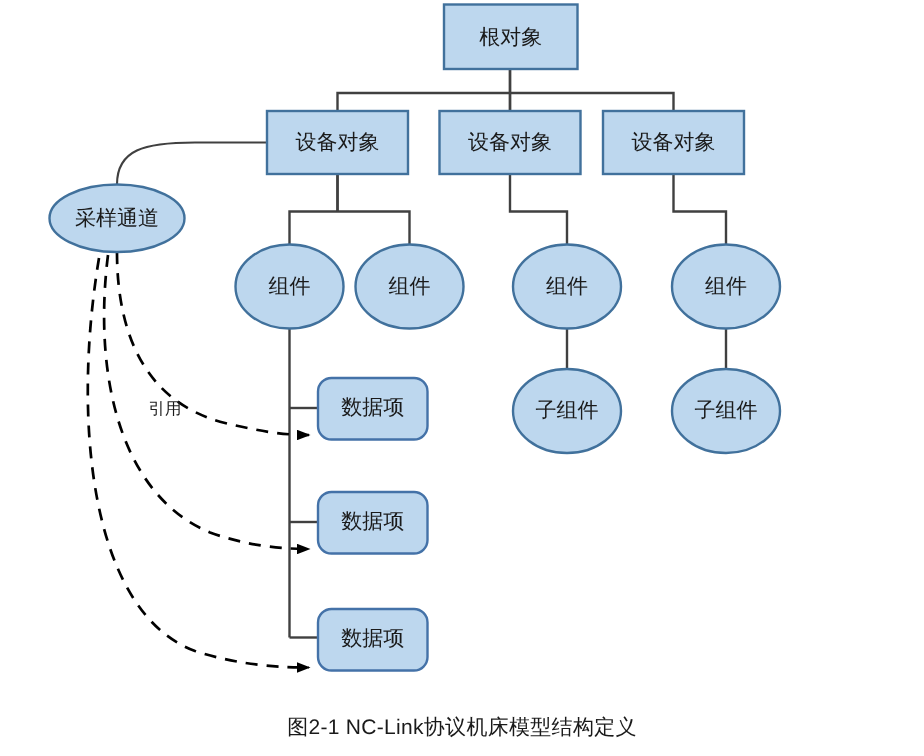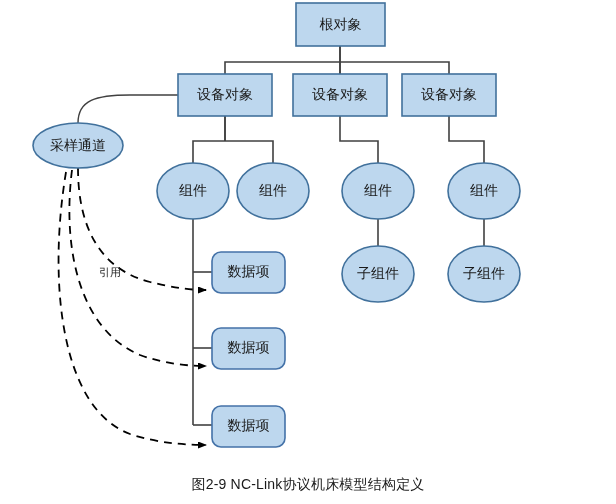--- a/index.html
+++ b/index.html
@@ -159,15 +159,15 @@
     <g>
       <rect x="212" y="328" width="73" height="41" rx="9" ry="9" fill="#bdd7ee" stroke="#4472a8" stroke-width="1.6"></rect>
       <text class="node-label" x="248.5" y="348.5">数据项</text>
     </g>
     <g>
       <rect x="212" y="406" width="73" height="41" rx="9" ry="9" fill="#bdd7ee" stroke="#4472a8" stroke-width="1.6"></rect>
       <text class="node-label" x="248.5" y="426.5">数据项</text>
     </g>
   </svg>
 
-  <div class="caption">图2-9 NC-Link协议机床模型结构定义</div>
+  <div class="caption">图2-1 NC-Link协议机床模型结构定义</div>
 
 </div>
 
 </body></html>

